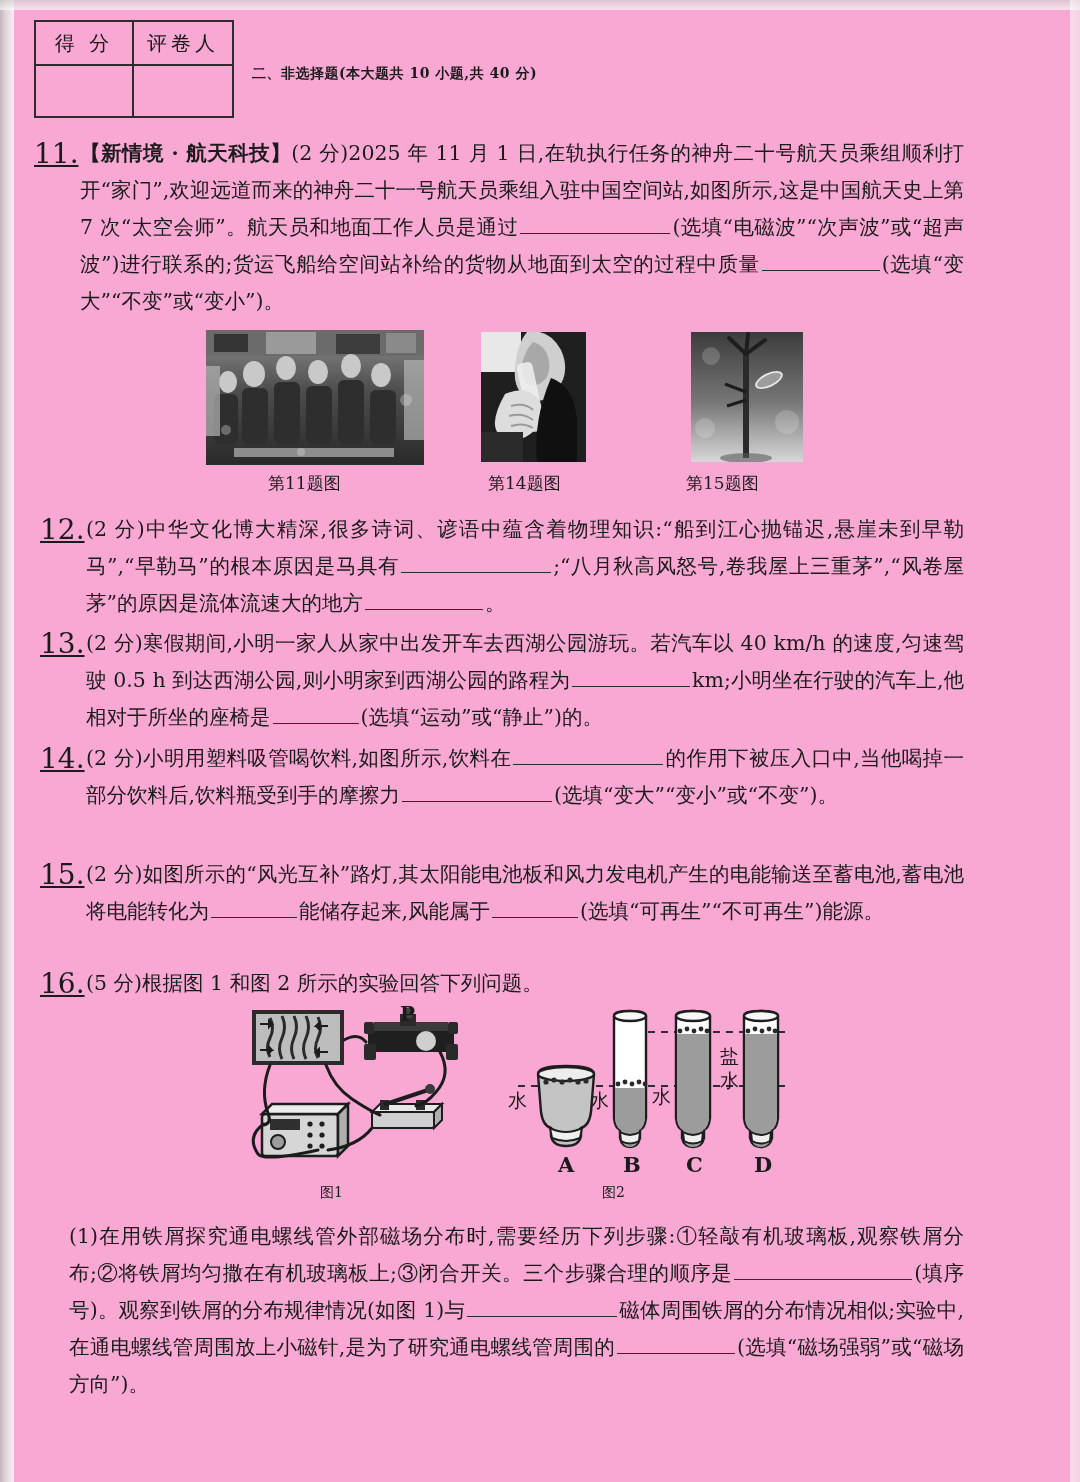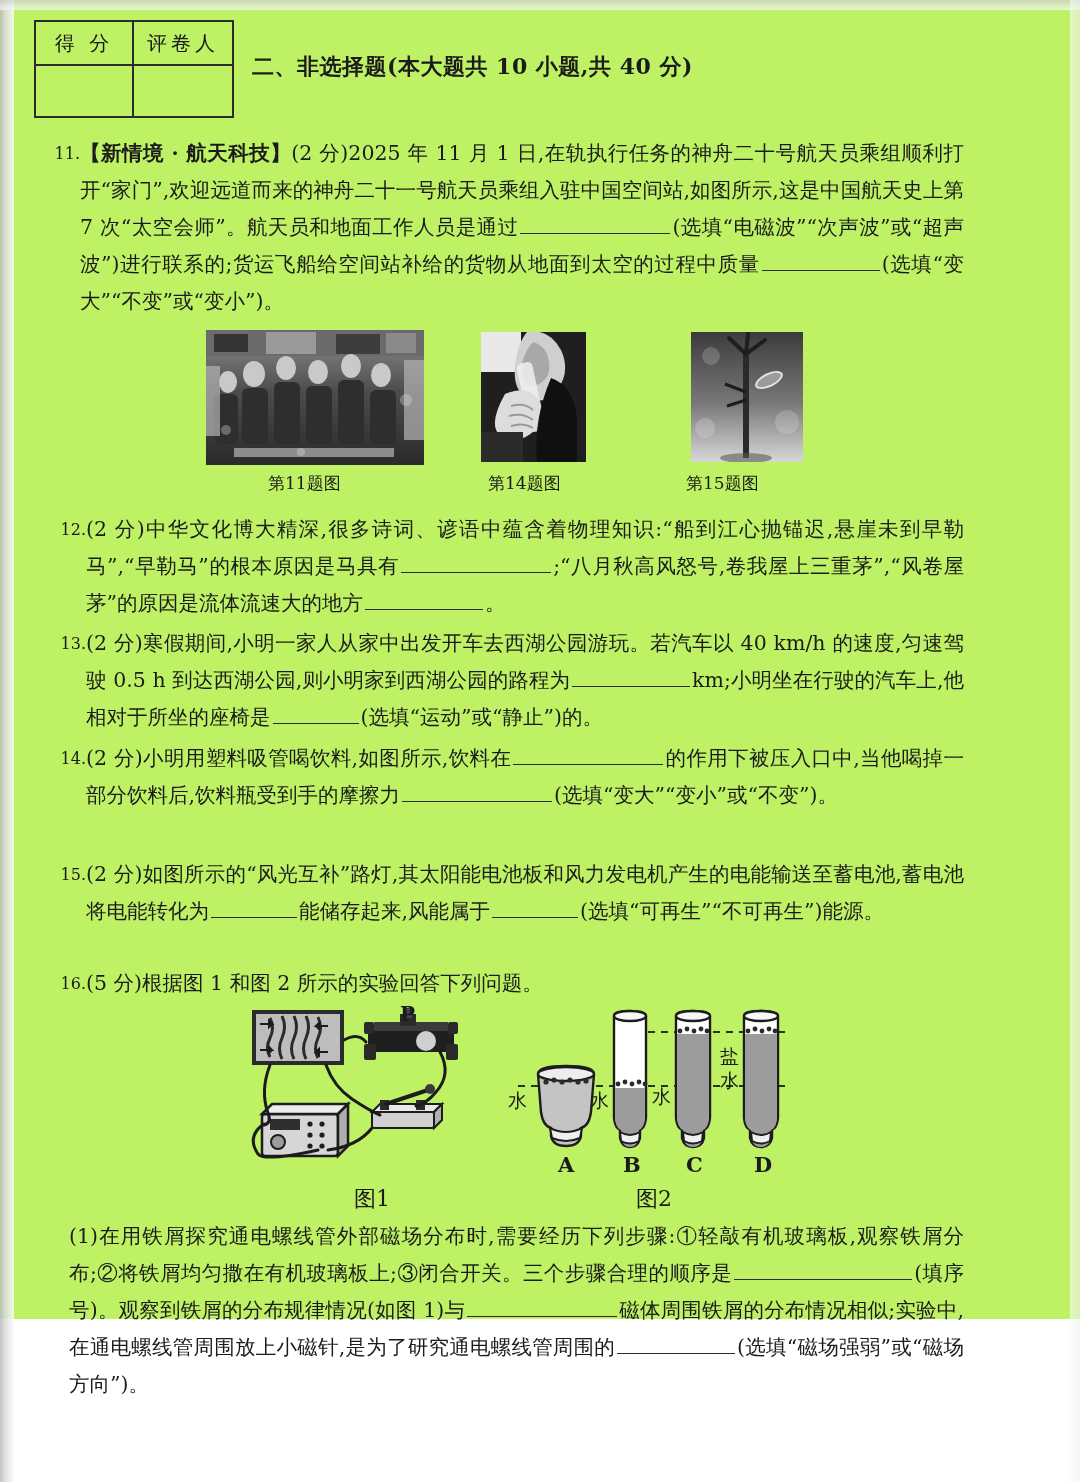--- a/index.html
+++ b/index.html
@@ -12,22 +12,22 @@
     height: 1482px;
     position: relative;
     font-family: "DejaVu Serif", "Liberation Serif", serif;
     color: #1b1b1b;
     overflow: hidden;
   }
   .page {
     position: absolute;
     left: 0; top: 0;
     width: 1080px;
-    height: 1319px;
-    background: #bef264;
+    height: 1482px;
+    background: #f9a8d4;
     box-sizing: border-box;
   }
   
   .scan-edge-left {
     position: absolute;
     left: 0; top: 0;
     width: 14px; height: 1482px;
     background: linear-gradient(to right, #b9b9b9 0%, #dcdcdc 40%, #fbfbfb 100%);
     opacity: .85;
   }
@@ -66,42 +66,43 @@
     font-size: 20px;
     letter-spacing: 4px;
     box-sizing: border-box;
   }
   .score-table .cell.c2, .score-table .cell.c4 { border-right: none; }
   .score-table .cell.c3, .score-table .cell.c4 { border-bottom: none; }
 
   
   .section-heading {
     position: absolute;
-    left: 252px; top: 52px;
-    font-size: 22px;
+    left: 252px; top: 65px;
+    font-size: 14px;
     font-weight: bold;
     letter-spacing: .5px;
     white-space: nowrap;
   }
 
   
   .q {
     position: absolute;
     box-sizing: border-box;
     font-size: 20.5px;
     line-height: 37px;
     text-align: justify;
     text-justify: inter-ideograph;
   }
   .q .num {
     position: absolute;
     left: 0; top: 0;
     width: 46px;
-    text-align: right;
-    font-size: 16px;
+    text-align: left;
+    font-size: 28px;
+    text-decoration: underline;
   }
   .q .body {
     margin-left: 46px;
     text-indent: 0;
   }
   .bold-tag { font-weight: bold; }
   .blank {
     display: inline-block;
     border-bottom: 1.6px solid #2b2b2b;
     vertical-align: baseline;
@@ -142,23 +143,22 @@
   .cap3 { left: 490px; top: 142px; }
 
   
   .fig-area {
     position: absolute;
     left: 240px; top: 1004px;
     width: 570px; height: 208px;
   }
   .fig-cap {
     position: absolute;
-    font-size: 22px;
+    font-size: 14px;
     white-space: nowrap;
-    margin-left: 34px;
   }
   .fig1-cap { left: 80px;  top: 180px; }
   .fig2-cap { left: 362px; top: 180px; }
 
   
   .footer {
     position: absolute;
     left: 0; top: 1438px;
     width: 1080px;
     text-align: center;

